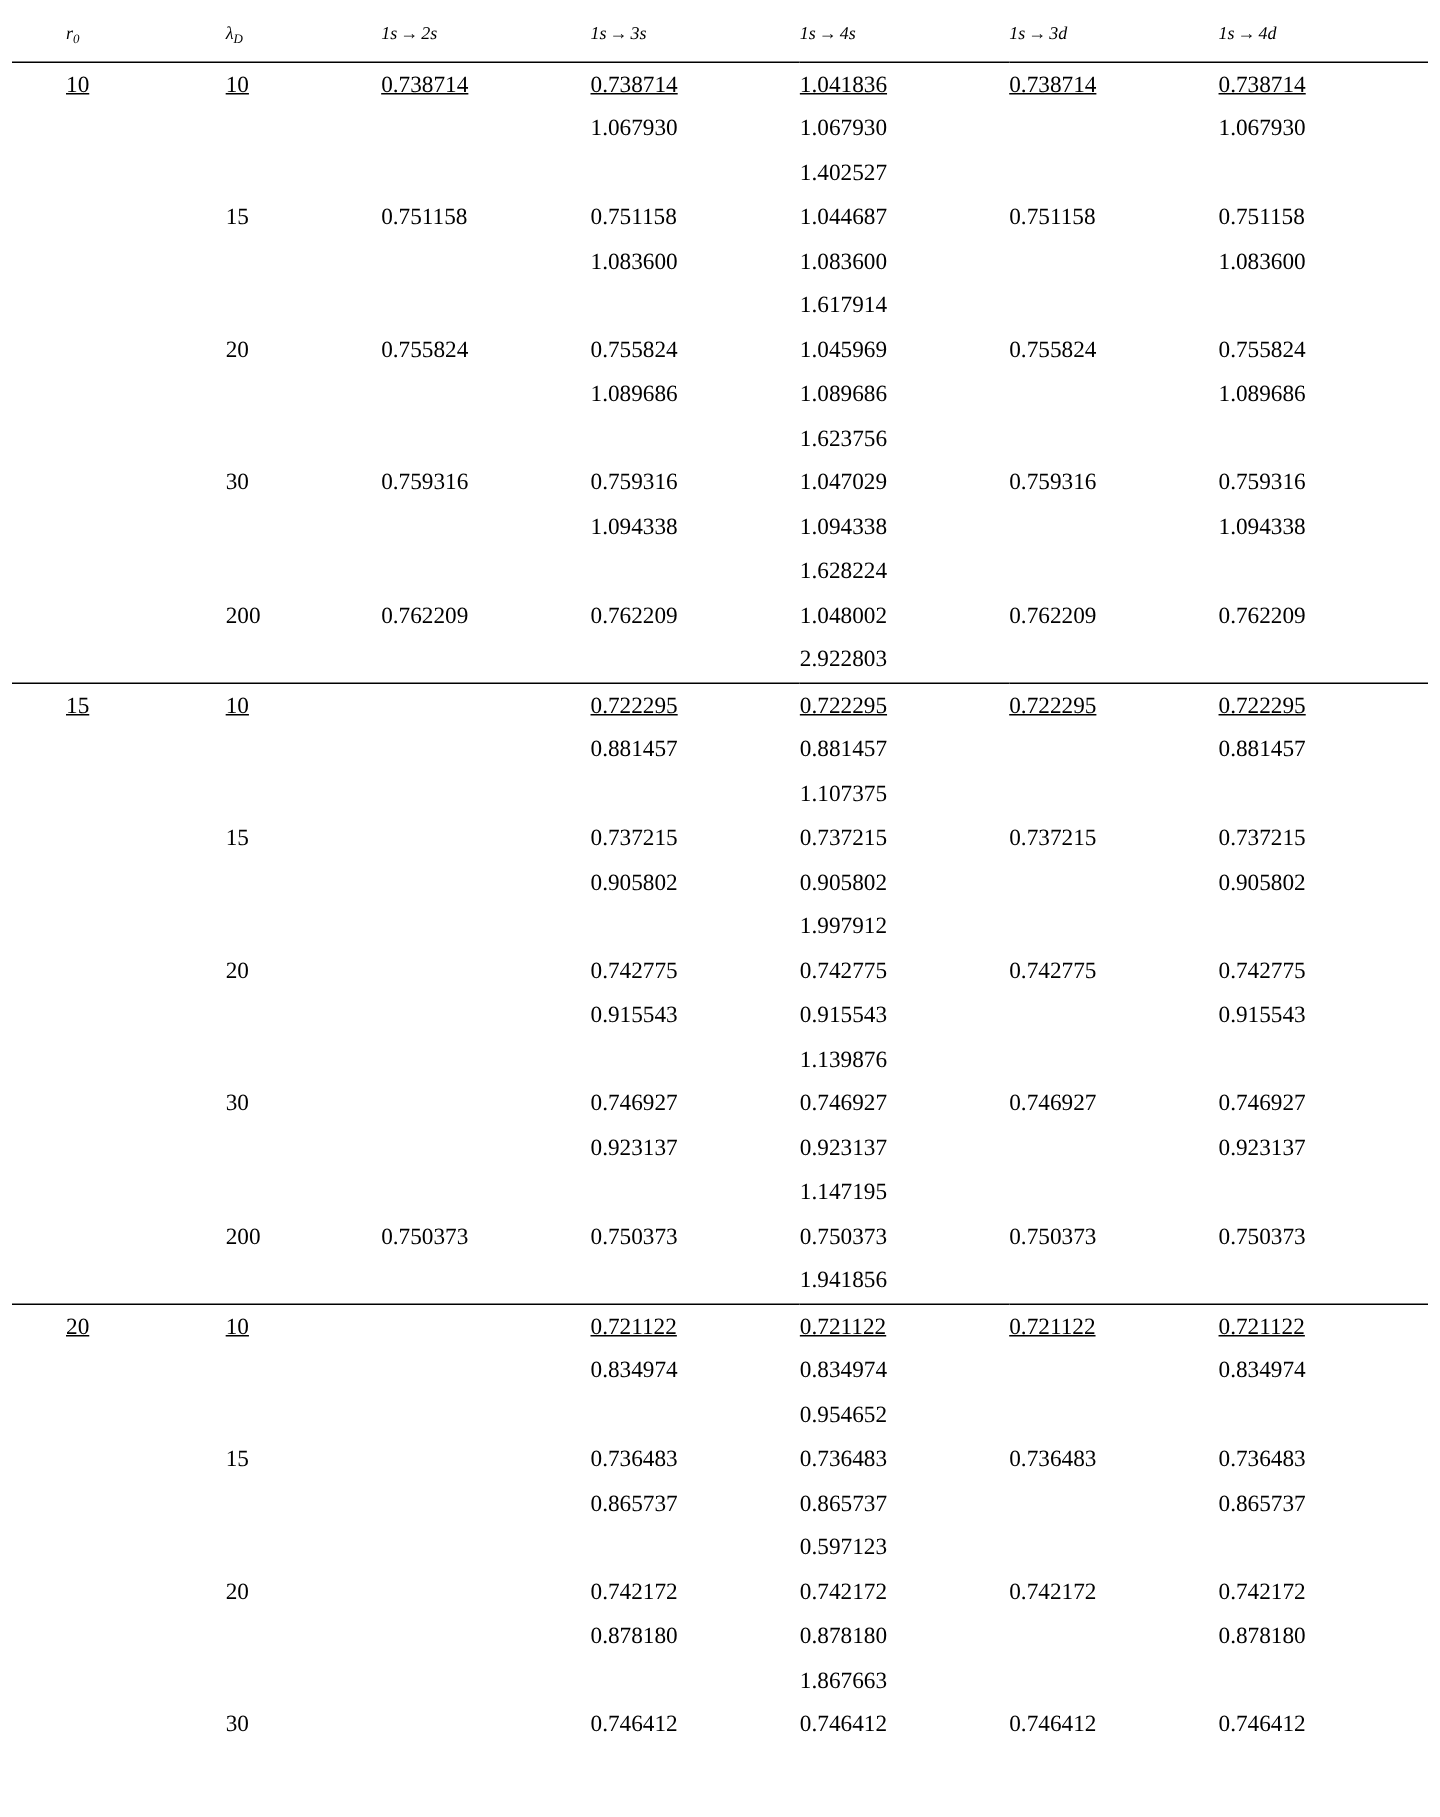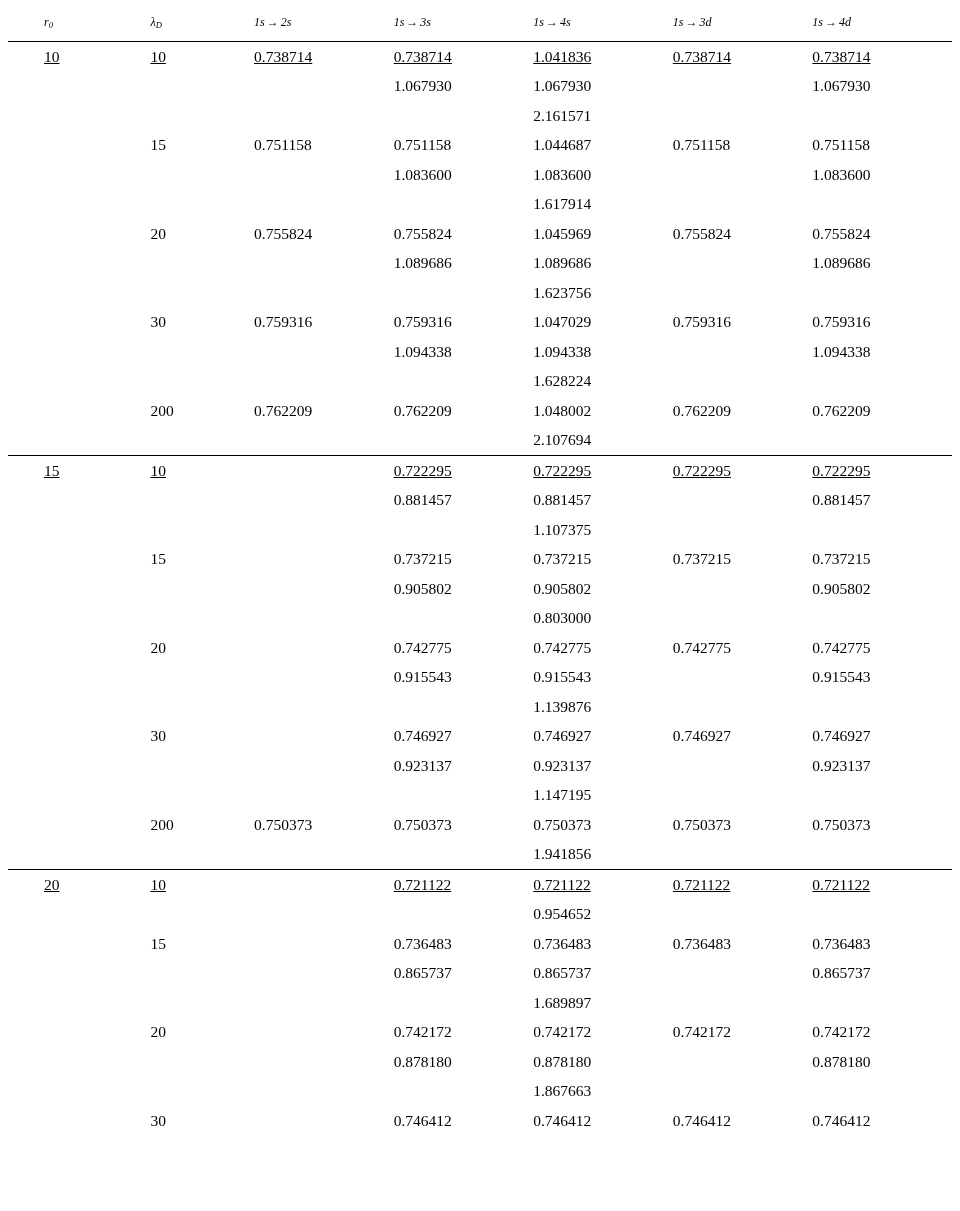--- a/index.html
+++ b/index.html
@@ -112,21 +112,21 @@
           <td class="col-v num">1.067930</td>
           <td class="col-v num">1.067930</td>
           <td class="col-v num"></td>
           <td class="col-v num">1.067930</td>
         </tr>
         <tr>
           <td class="col-r0"></td>
           <td class="col-ld"></td>
           <td class="col-v num"></td>
           <td class="col-v num"></td>
-          <td class="col-v num">2.161571</td>
+          <td class="col-v num">1.402527</td>
           <td class="col-v num"></td>
           <td class="col-v num"></td>
         </tr>
         <tr>
           <td class="col-r0"></td>
           <td class="col-ld">15</td>
           <td class="col-v num">0.751158</td>
           <td class="col-v num">0.751158</td>
           <td class="col-v num">1.044687</td>
           <td class="col-v num">0.751158</td>
@@ -211,21 +211,21 @@
           <td class="col-v num">0.762209</td>
           <td class="col-v num">1.048002</td>
           <td class="col-v num">0.762209</td>
           <td class="col-v num">0.762209</td>
         </tr>
         <tr>
           <td class="col-r0"></td>
           <td class="col-ld"></td>
           <td class="col-v num"></td>
           <td class="col-v num"></td>
-          <td class="col-v num">2.107694</td>
+          <td class="col-v num">2.922803</td>
           <td class="col-v num"></td>
           <td class="col-v num"></td>
         </tr>
         <tr class="rule-top">
           <td class="col-r0">15</td>
           <td class="col-ld">10</td>
           <td class="col-v num"></td>
           <td class="col-v num">0.722295</td>
           <td class="col-v num">0.722295</td>
           <td class="col-v num">0.722295</td>
@@ -265,21 +265,21 @@
           <td class="col-v num">0.905802</td>
           <td class="col-v num">0.905802</td>
           <td class="col-v num"></td>
           <td class="col-v num">0.905802</td>
         </tr>
         <tr>
           <td class="col-r0"></td>
           <td class="col-ld"></td>
           <td class="col-v num"></td>
           <td class="col-v num"></td>
-          <td class="col-v num">0.803000</td>
+          <td class="col-v num">1.997912</td>
           <td class="col-v num"></td>
           <td class="col-v num"></td>
         </tr>
         <tr>
           <td class="col-r0"></td>
           <td class="col-ld">20</td>
           <td class="col-v num"></td>
           <td class="col-v num">0.742775</td>
           <td class="col-v num">0.742775</td>
           <td class="col-v num">0.742775</td>
@@ -354,20 +354,29 @@
           <td class="col-v num"></td>
           <td class="col-v num">0.721122</td>
           <td class="col-v num">0.721122</td>
           <td class="col-v num">0.721122</td>
           <td class="col-v num">0.721122</td>
         </tr>
         <tr>
           <td class="col-r0"></td>
           <td class="col-ld"></td>
           <td class="col-v num"></td>
+          <td class="col-v num">0.834974</td>
+          <td class="col-v num">0.834974</td>
+          <td class="col-v num"></td>
+          <td class="col-v num">0.834974</td>
+        </tr>
+        <tr>
+          <td class="col-r0"></td>
+          <td class="col-ld"></td>
+          <td class="col-v num"></td>
           <td class="col-v num"></td>
           <td class="col-v num">0.954652</td>
           <td class="col-v num"></td>
           <td class="col-v num"></td>
         </tr>
         <tr>
           <td class="col-r0"></td>
           <td class="col-ld">15</td>
           <td class="col-v num"></td>
           <td class="col-v num">0.736483</td>
@@ -382,21 +391,21 @@
           <td class="col-v num">0.865737</td>
           <td class="col-v num">0.865737</td>
           <td class="col-v num"></td>
           <td class="col-v num">0.865737</td>
         </tr>
         <tr>
           <td class="col-r0"></td>
           <td class="col-ld"></td>
           <td class="col-v num"></td>
           <td class="col-v num"></td>
-          <td class="col-v num">1.689897</td>
+          <td class="col-v num">0.597123</td>
           <td class="col-v num"></td>
           <td class="col-v num"></td>
         </tr>
         <tr>
           <td class="col-r0"></td>
           <td class="col-ld">20</td>
           <td class="col-v num"></td>
           <td class="col-v num">0.742172</td>
           <td class="col-v num">0.742172</td>
           <td class="col-v num">0.742172</td>

